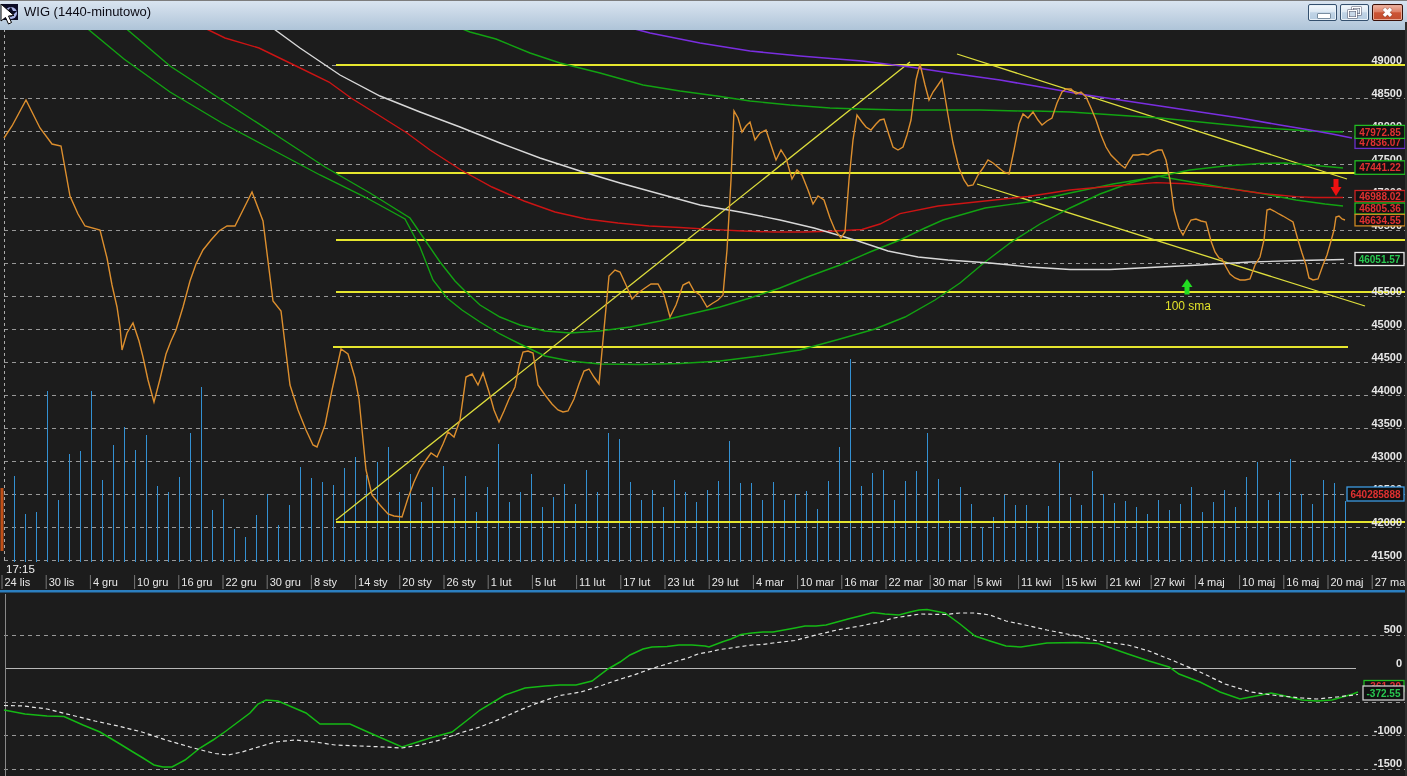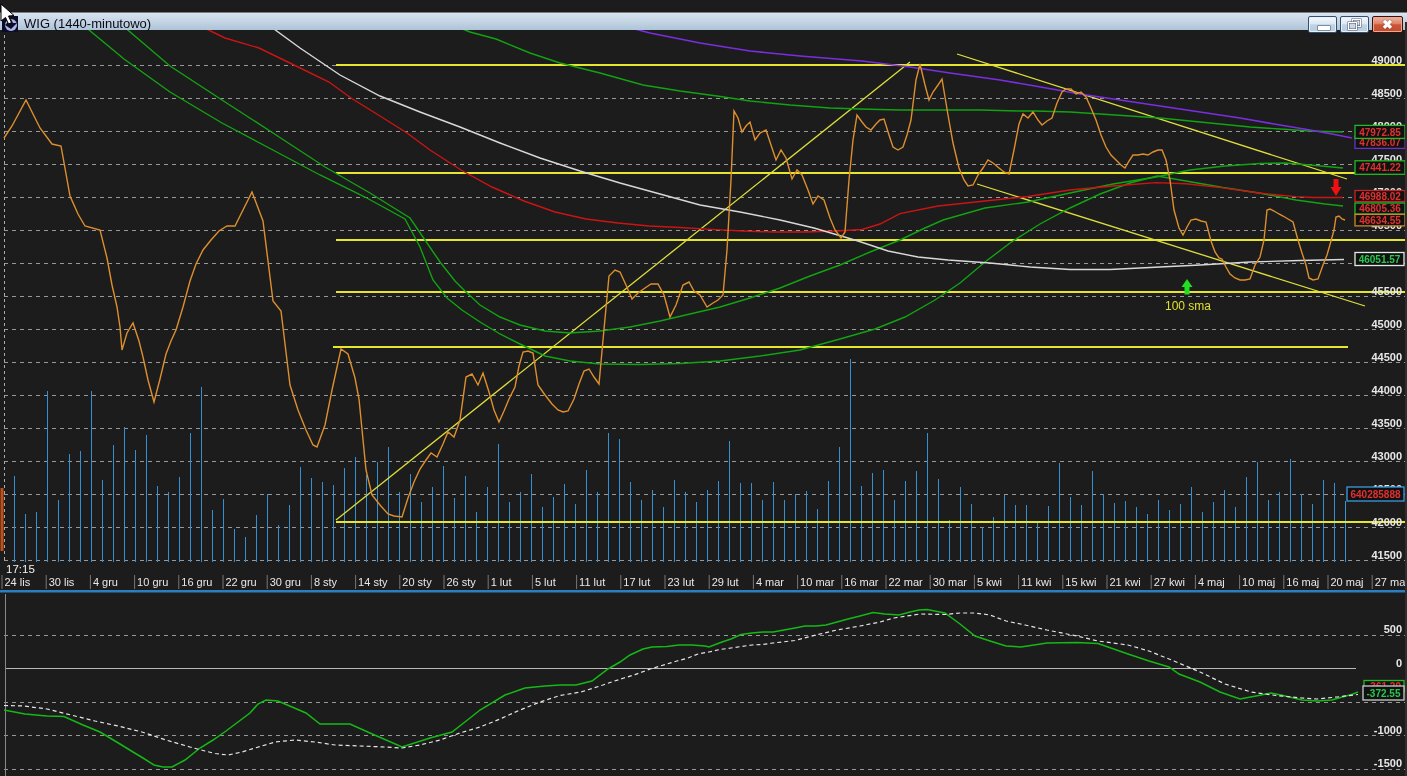--- a/index.html
+++ b/index.html
@@ -1,15 +1,15 @@
 <!DOCTYPE html>
 <html><head><meta charset="utf-8"><style>
 html,body{margin:0;padding:0;background:#1c1c1c;width:1407px;height:776px;overflow:hidden;font-family:'Liberation Sans',sans-serif}
 #win{position:relative;width:1407px;height:776px;background:#1c1c1c}
-#titlebar{position:absolute;left:0;top:12px;width:1407px;height:18px;background:linear-gradient(180deg,#d9e4f0 0%,#c4d4e4 50%,#aec4d8 100%);border-top:1px solid #7d7d7d;box-sizing:border-box}
+#titlebar{position:absolute;left:0;top:0;width:1407px;height:30px;background:linear-gradient(180deg,#d9e4f0 0%,#c4d4e4 50%,#aec4d8 100%);border-top:1px solid #7d7d7d;box-sizing:border-box}
 #title{position:absolute;left:24px;top:3px;font-size:13px;color:#0a0a14}
 .btn{position:absolute;top:3px;height:17px;border-radius:2px;box-sizing:border-box}
 .blu{background:linear-gradient(180deg,#f5f9fd 0%,#dce8f3 45%,#c0d4e6 52%,#b6cce0 100%);border:1px solid #34506e;box-shadow:inset 0 0 0 1px #e8f1f8}
 #bmin{left:1308px;width:29px}
 #bmax{left:1340px;width:29px}
 #bclose{left:1372px;width:31px;background:linear-gradient(180deg,#f0b5a2 0%,#dd8168 45%,#cc5434 52%,#c24e30 100%);border:1px solid #3a1008;box-shadow:inset 0 0 0 1px #e8a894}
 #bmin .dash{position:absolute;left:8px;top:8px;width:12px;height:4px;background:#fff;border:1px solid #7a8ea0;border-radius:1px}
 #bclose .x{position:absolute;left:0;top:0px;width:100%;text-align:center;font-size:13px;font-weight:bold;color:#fff;text-shadow:0 0 1px #401008;line-height:16px}
 #icon{position:absolute;left:2px;top:3px;width:16px;height:16px;background:#0c0c26}
 #icon svg{position:absolute;left:0;top:0}

